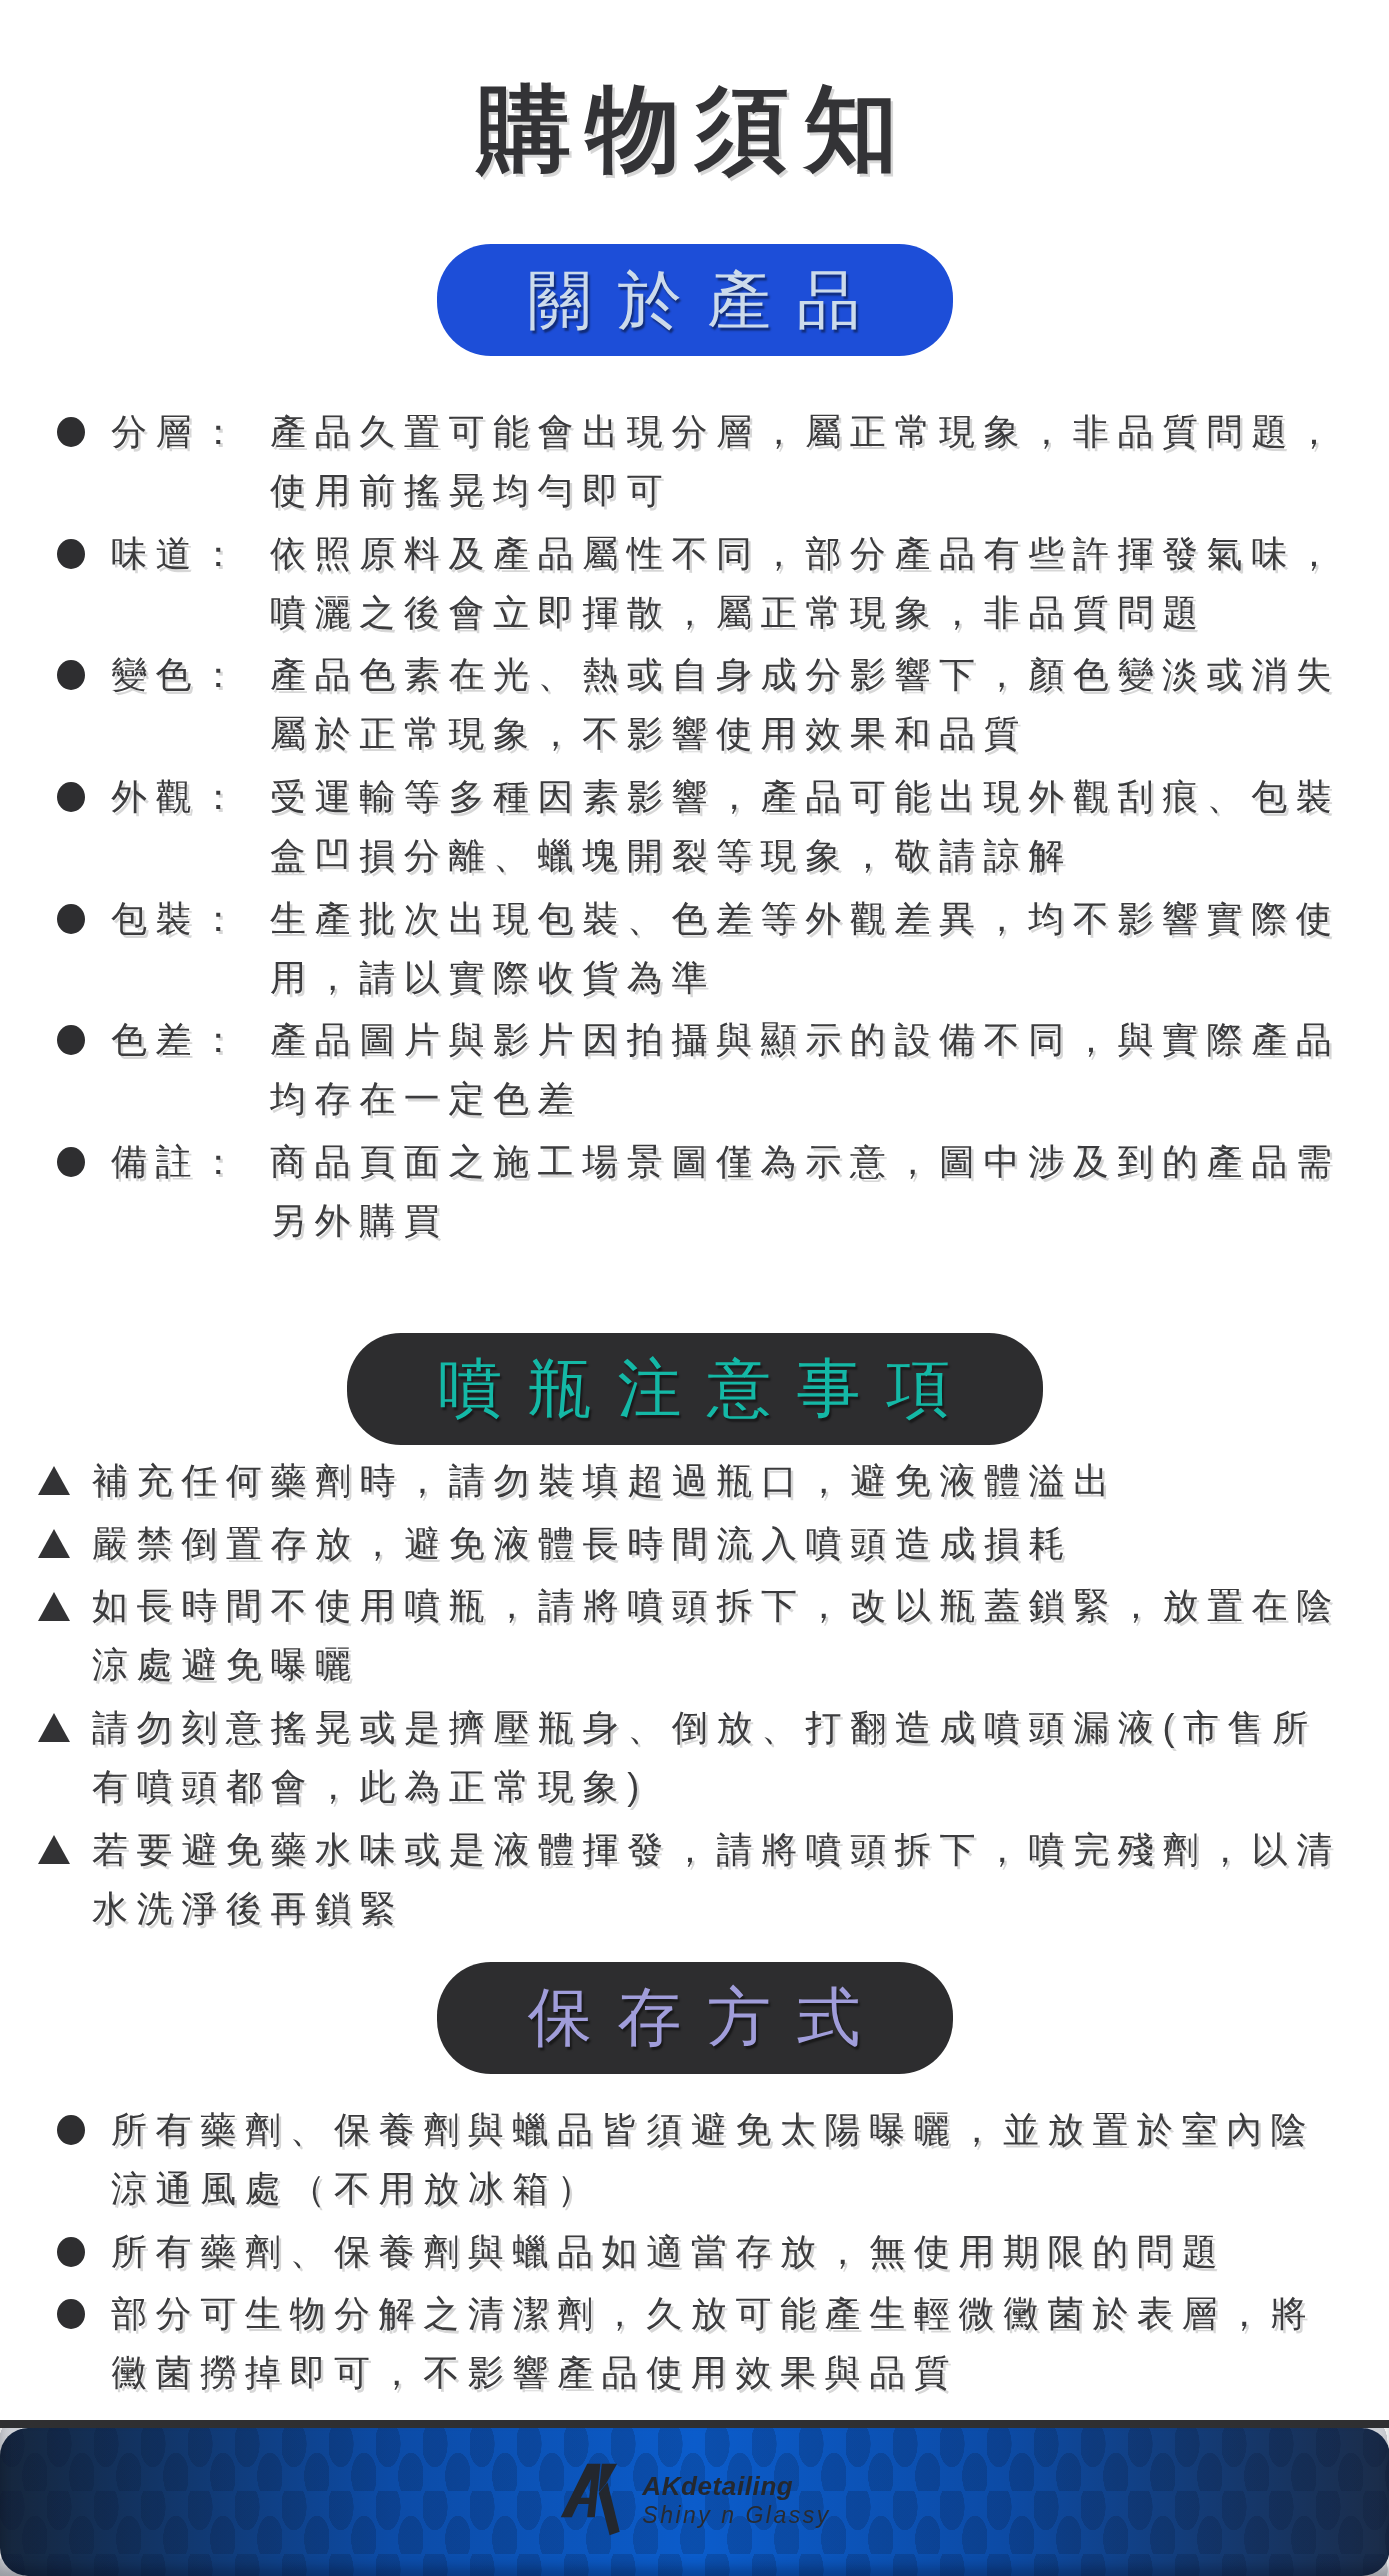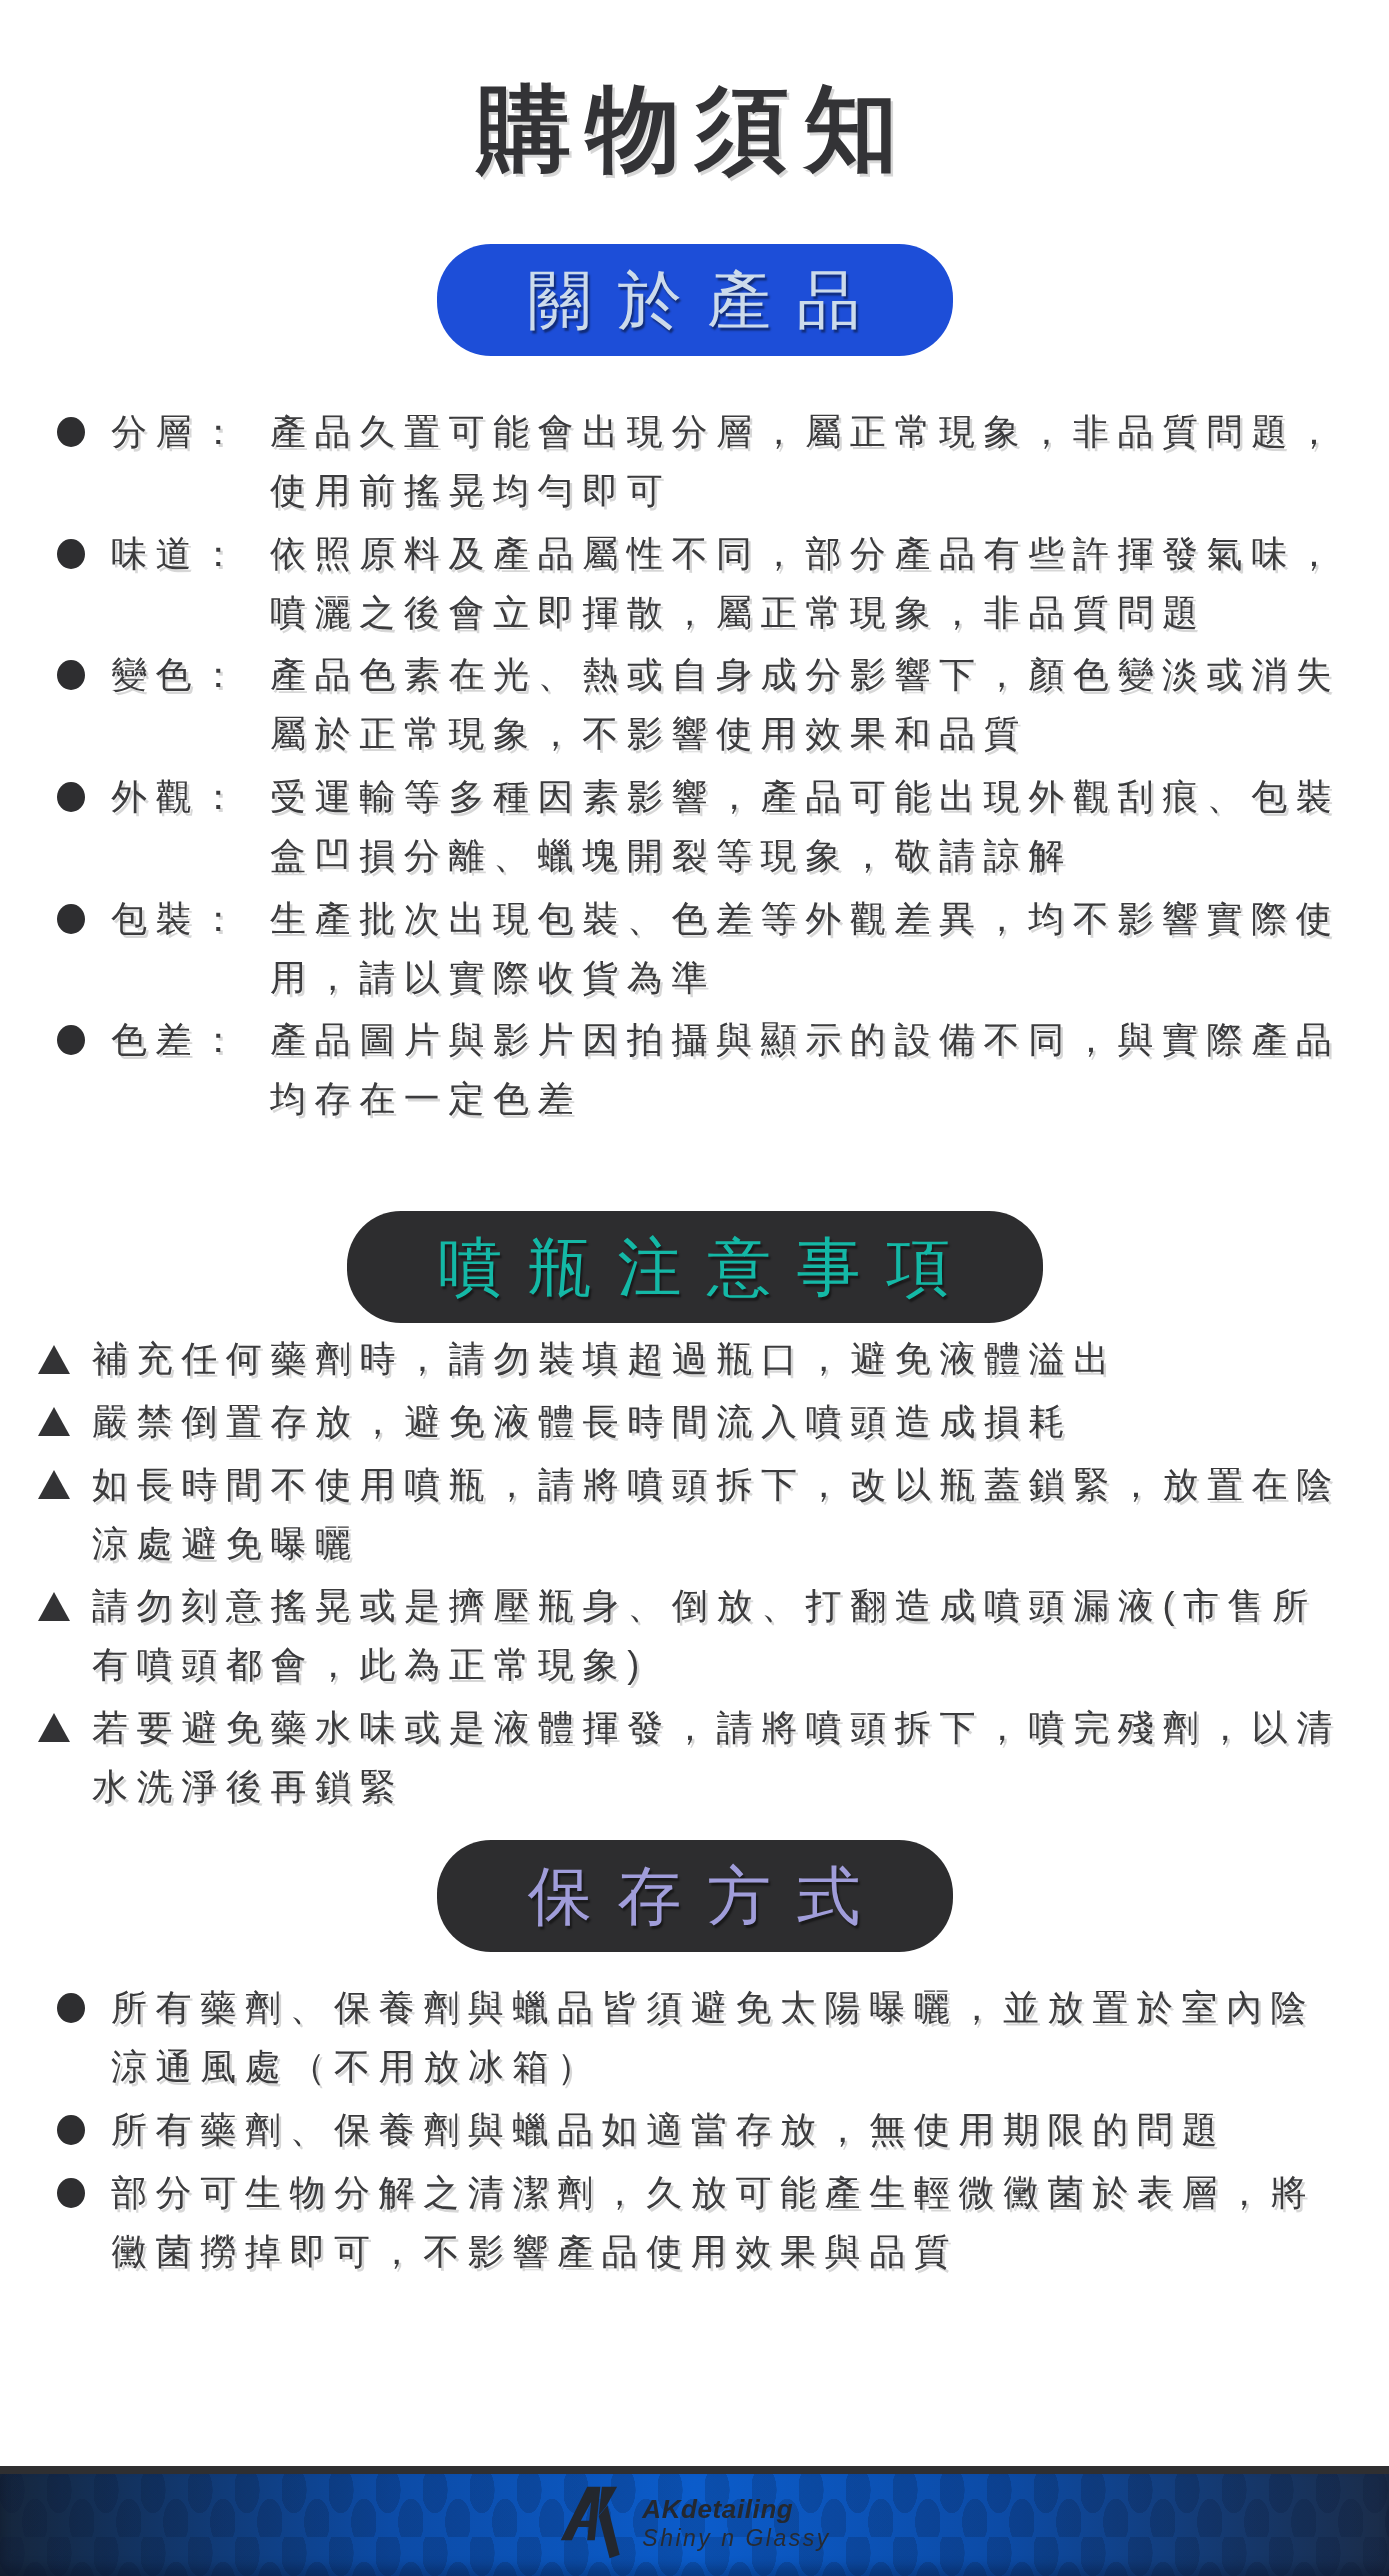--- a/index.html
+++ b/index.html
@@ -70,24 +70,24 @@
     border-right:16.7px solid transparent;
     border-bottom:29px solid #333335;
   }
   .label{white-space:nowrap;}
   .txt{display:block;}
 
   
   .footer{position:absolute;left:0;bottom:0;width:1390px;}
   .footer-strip{height:8px;background:#2f2f31;}
   .footer-blue{
-    position:relative;height:102px;
+    position:relative;height:148px;
     background:
       linear-gradient(90deg,#16263c 0%, #0c4ba6 28%, #0b5ccb 50%, #0c4ba6 72%, #1b2c48 100%);
-    display:flex;align-items:center;justify-content:center;
+    display:flex;align-items:center;justify-content:center;border-radius:28px;
   }
   .footer-blue::before{
     content:'';position:absolute;inset:0;
     background-image:
       radial-gradient(13px 23.5px at 11.7px 16px, rgba(8,22,52,0.20) 98%, rgba(0,0,0,0) 100%),
       radial-gradient(13px 23.5px at 35px 48px, rgba(8,22,52,0.20) 98%, rgba(0,0,0,0) 100%);
     background-size:47px 63px;
   }
   .footer-blue::after{
     content:'';position:absolute;inset:0;
@@ -144,20 +144,25 @@
           </li>
           <li class="item">
             <span class="bullet bullet-dot"></span>
             <span class="label">包裝：</span>
             <span class="txt">生產批次出現包裝、色差等外觀差異，均不影響實際使用，請以實際收貨為準</span>
           </li>
           <li class="item">
             <span class="bullet bullet-dot"></span>
             <span class="label">色差：</span>
             <span class="txt">產品圖片與影片因拍攝與顯示的設備不同，與實際產品均存在一定色差</span>
+          </li>
+          <li class="item">
+            <span class="bullet bullet-dot"></span>
+            <span class="label">備註：</span>
+            <span class="txt">商品頁面之施工場景圖僅為示意，圖中涉及到的產品需另外購買</span>
           </li>
         </ul>
       </section>
       <section class="sec sec-spray">
         <div class="badge-row">
           <div class="badge" style="background: rgb(45, 45, 47); color: #14b8a6;">噴瓶注意事項</div>
         </div>
         <ul class="items">
           <li class="item">
             <span class="bullet bullet-tri"></span>

